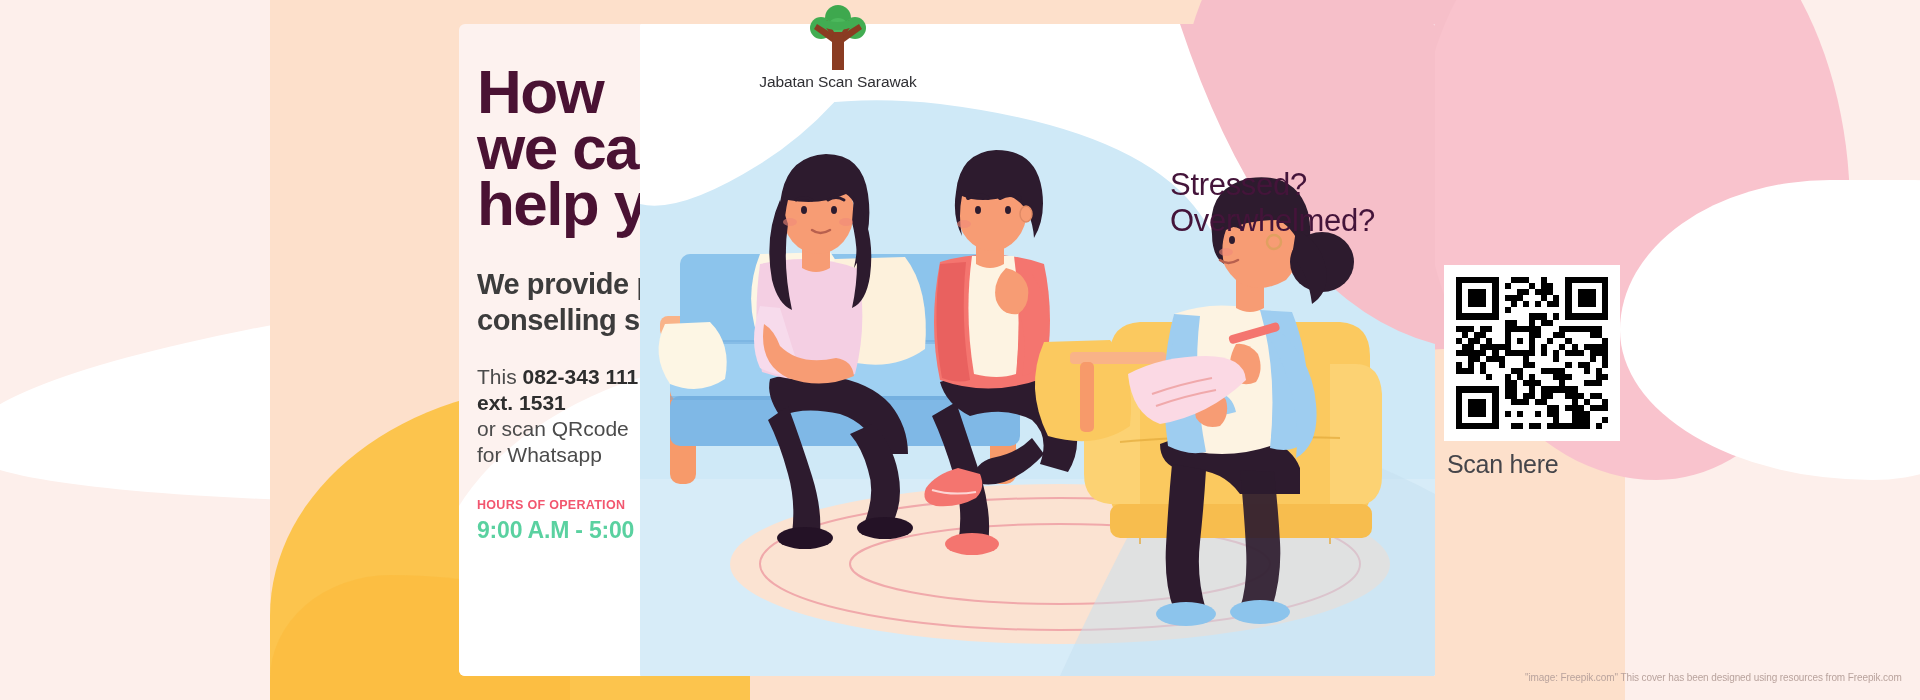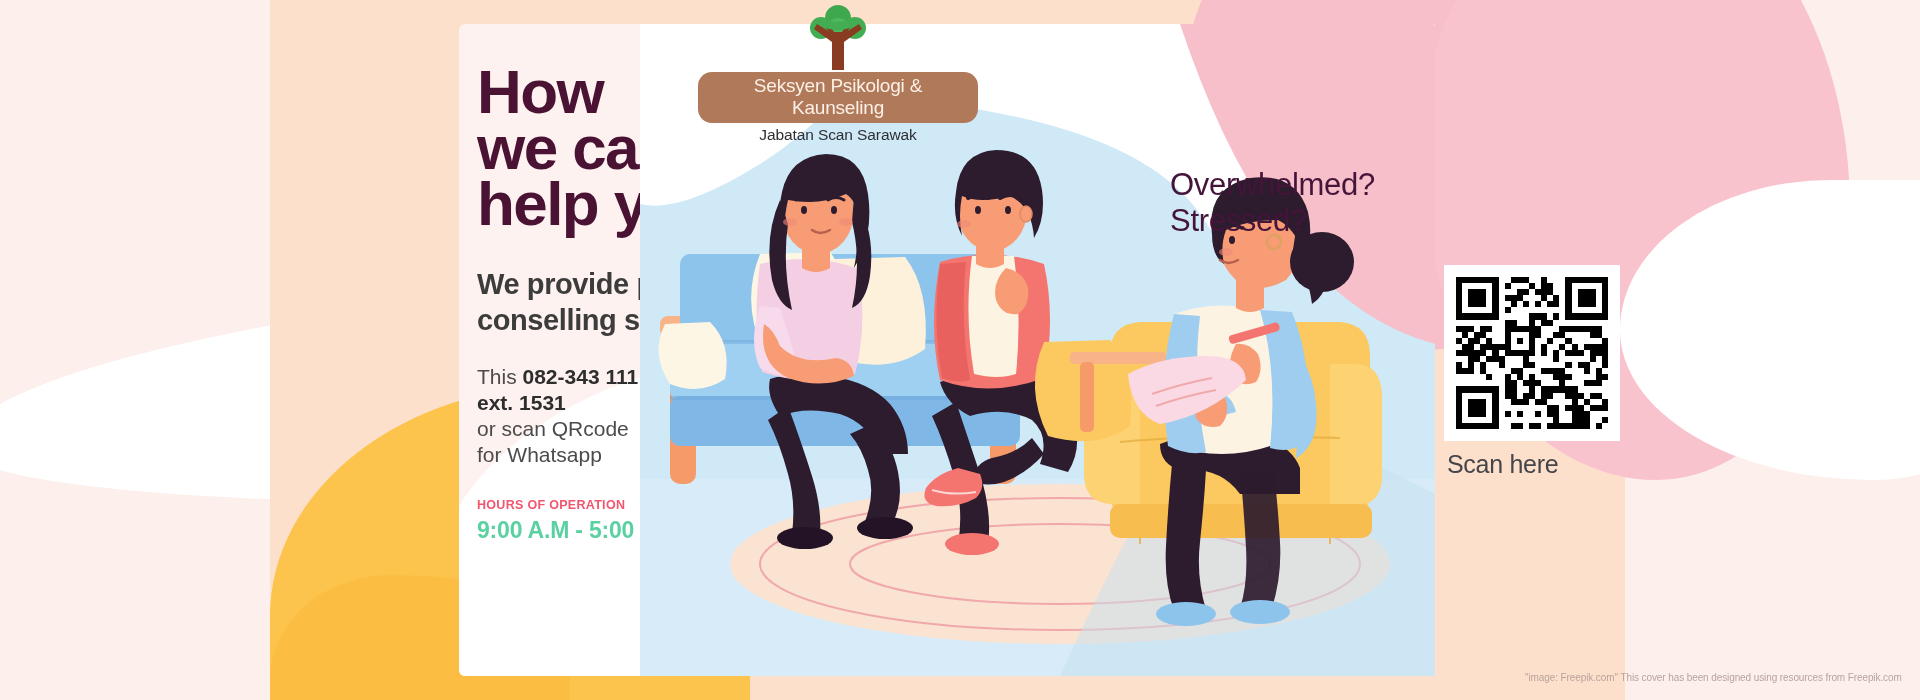--- a/index.html
+++ b/index.html
@@ -299,27 +299,26 @@
       <circle cx="22" cy="24" r="11" fill="#42ad52"></circle>
       <circle cx="56" cy="24" r="11" fill="#42ad52"></circle>
       <circle cx="39" cy="25" r="11" fill="#4cb85c"></circle>
       <path d="M33 28 L45 28 L45 66 L33 66 Z" fill="#8a3c22"></path>
       <path d="M34 30 L18 20 L15 25 L33 38 Z" fill="#8a3c22"></path>
       <path d="M44 30 L60 20 L63 25 L45 38 Z" fill="#8a3c22"></path>
       <path d="M35 28 L28 16 L24 19 L33 33 Z" fill="#8a3c22"></path>
       <path d="M43 28 L50 16 L54 19 L45 33 Z" fill="#8a3c22"></path>
       <path d="M22 22 Q38 30 56 22 L56 14 Q38 22 22 14 Z" fill="#42ad52"></path>
     </svg>
-    <div class="logo-band">Seksyen Psikologi &amp; Kaunseling</div>
     <div class="logo-sub">Jabatan Scan Sarawak</div>
   </div>
 
   <div class="questions">
+    <span class="l">Stressed?</span>
     <span class="l">Overwhelmed?</span>
-    <span class="l">Stressed?</span>
   </div>
 
   <div class="qr-card">
     <div class="qr-grid" id="qr" style="grid-template-columns: repeat(25, 1fr); grid-template-rows: repeat(25, 1fr);">
         <i style="background:#000"></i>
         <i style="background:#000"></i>
         <i style="background:#000"></i>
         <i style="background:#000"></i>
         <i style="background:#000"></i>
         <i style="background:#000"></i>

